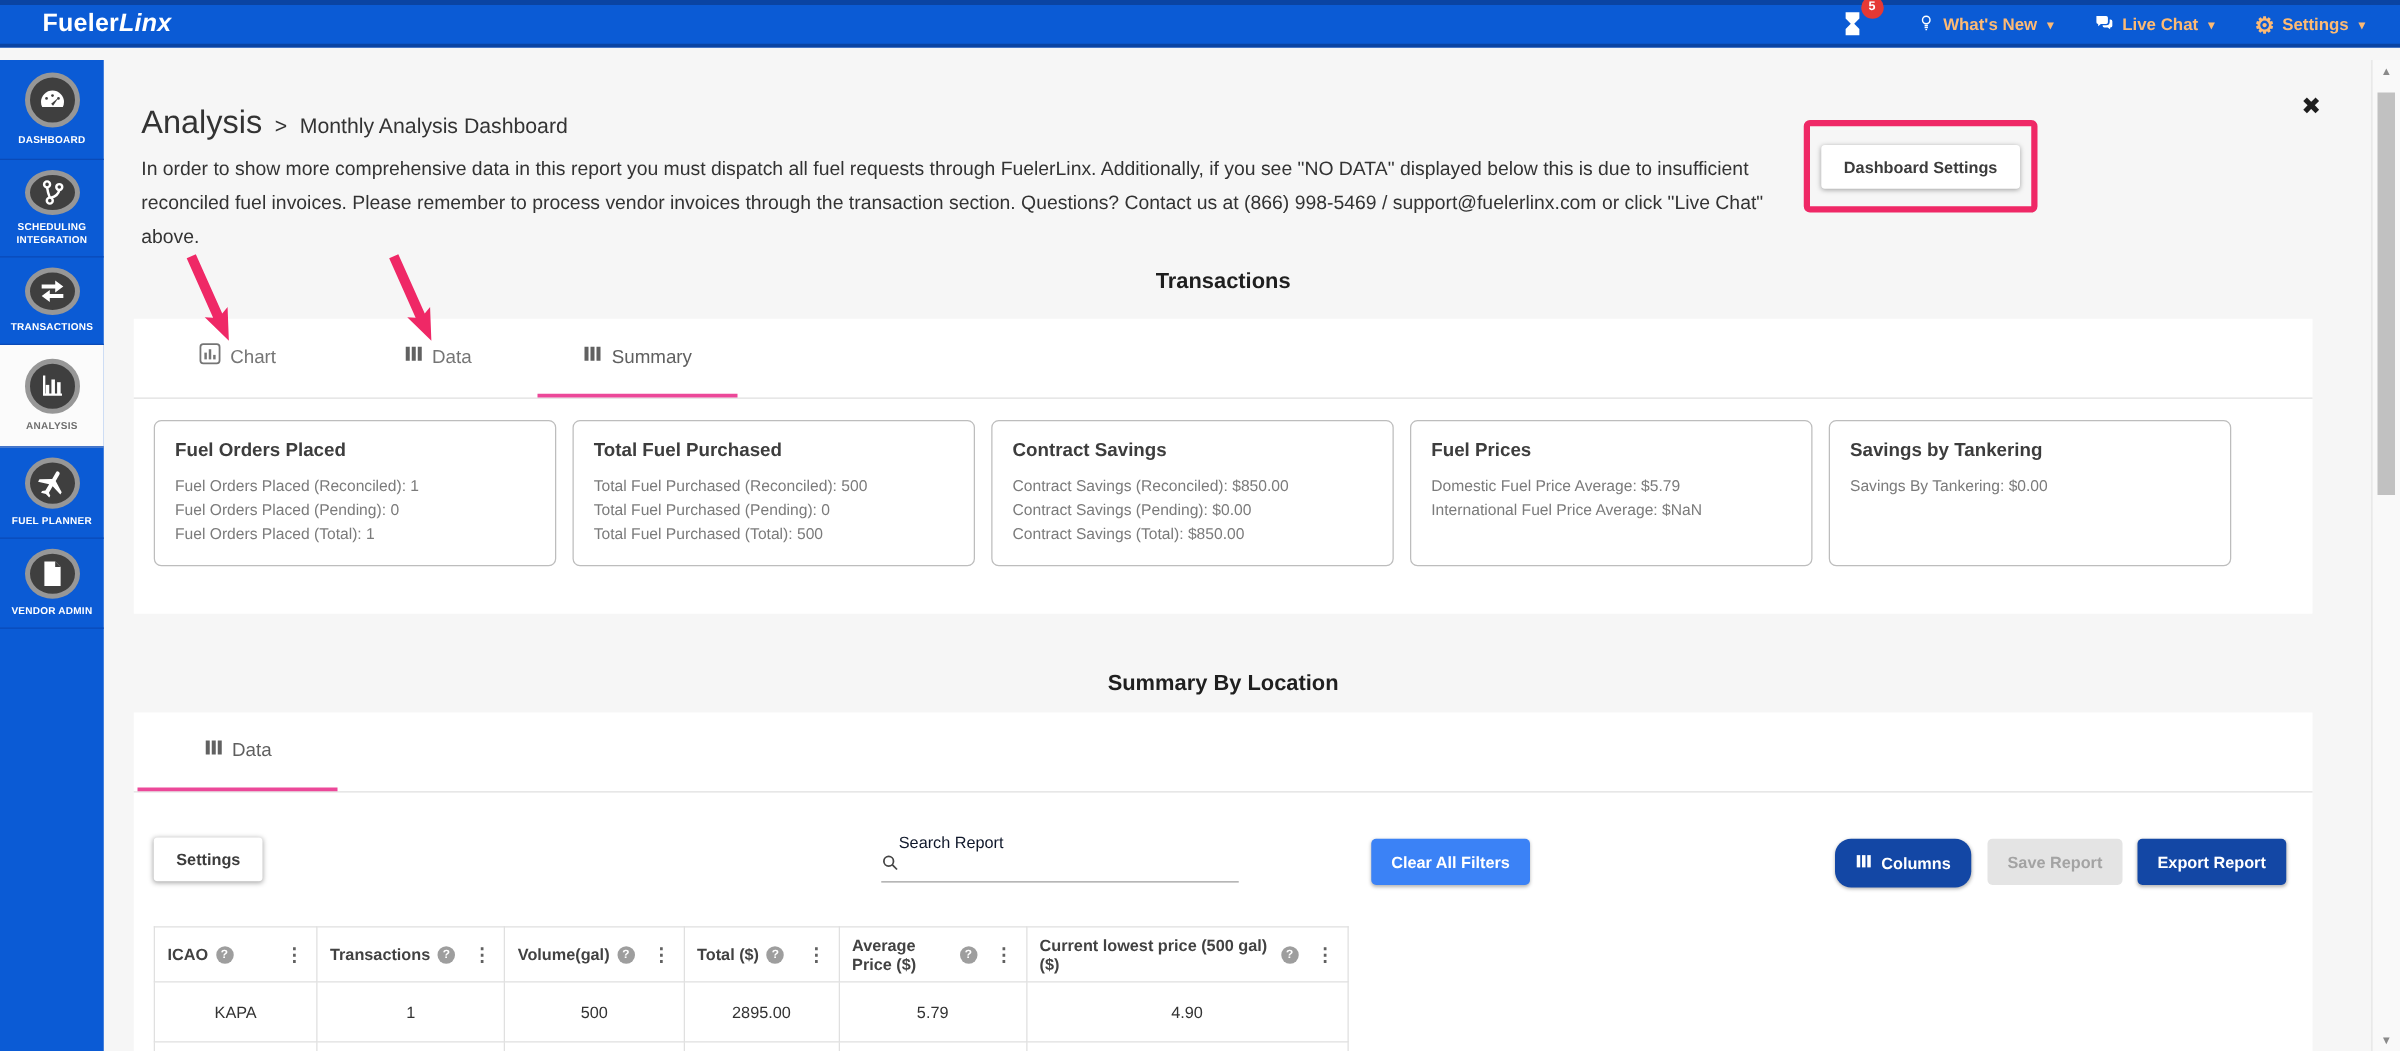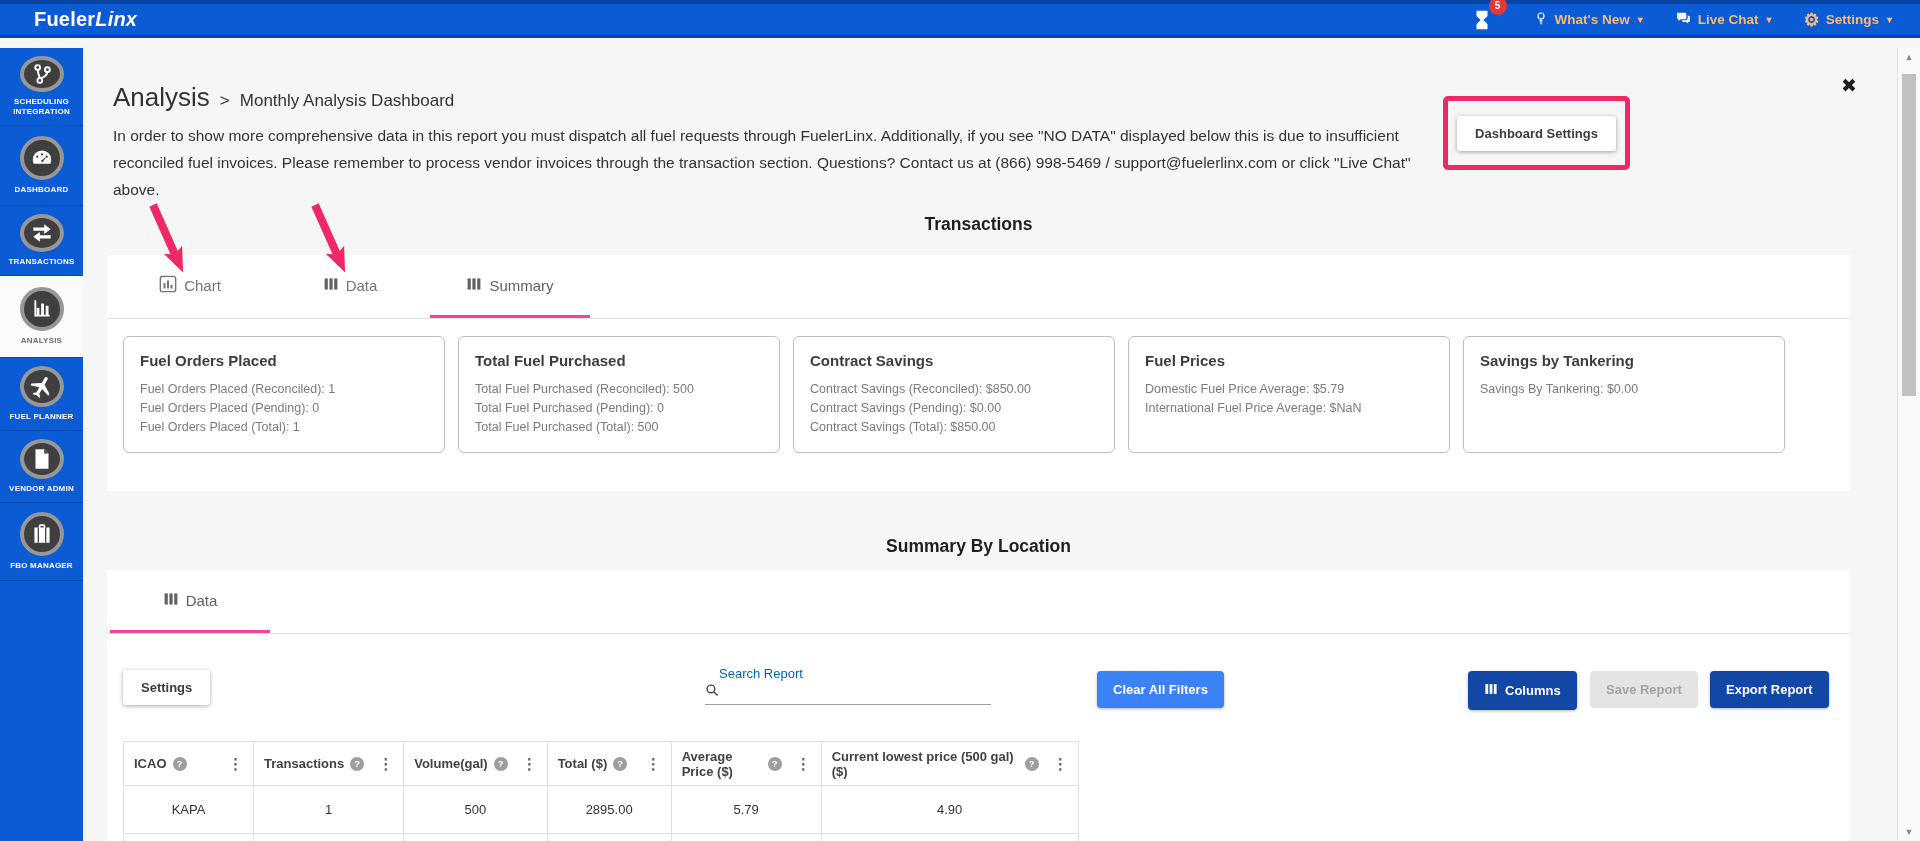--- a/index.html
+++ b/index.html
@@ -72,29 +72,29 @@
   .card-title{font-size:15px;font-weight:bold;color:#3d3d3d;margin-bottom:11px;}
   .card-line{font-size:12.5px;color:#7b7b7b;line-height:19px;}
 
   
   .arrows-svg{position:absolute;top:150px;left:0;width:420px;height:90px;z-index:12;pointer-events:none;}
 
   
   .toolbar{position:relative;height:92px;}
   .btn-settings{position:absolute;left:16px;top:36px;}
   .search-wrap{position:absolute;left:598px;top:32px;width:286px;}
-  .search-label{display:block;font-size:13px;color:#0369a1;margin-left:14px;}
+  .search-label{display:block;font-size:13px;color:#0f172a;margin-left:14px;}
   .search-line{display:flex;align-items:flex-end;border-bottom:1px solid #9e9e9e;padding-bottom:3px;margin-top:2px;}
   .search-line svg{width:14px;height:14px;flex:none;margin-right:2px;}
   .search-input{border:none;outline:none;background:transparent;font-family:inherit;font-size:13px;color:#333;width:100%;height:16px;}
   .btn{border:none;border-radius:4px;font-family:inherit;font-size:13px;font-weight:bold;color:#fff;
     padding:11px 16px;cursor:pointer;box-shadow:0 1px 3px rgba(0,0,0,.3);position:absolute;top:37px;white-space:nowrap;}
   .btn-red{left:990px;background:#3b82f6;}
   .btn-blue{background:#1347a5;display:flex;align-items:center;gap:7px;}
-  .btn-columns{left:1361px;}
+  .btn-columns{left:1361px;border-radius:13px;}
   .btn-save{left:1483px;background:#e4e4e4;color:#a3a3a3;box-shadow:none;cursor:default;}
   .btn-export{left:1603px;}
 
   
   table.report{border-collapse:collapse;margin:15px 0 0 16px;background:#fff;}
   .report th,.report td{border:1px solid #e0e0e0;}
   .report th{height:44px;padding:0 8px 0 10px;font-size:13px;color:#424242;font-weight:bold;text-align:left;}
   .th-inner{display:flex;align-items:center;gap:6px;}
   .th-inner .sp{flex:1;}
   .q-icon{width:14px;height:14px;border-radius:50%;background:#9e9e9e;color:#fff;font-size:9.5px;font-weight:bold;
@@ -140,43 +140,43 @@
     </div>
     <div class="top-item">
       <span class="gear-glyph">⚙</span>
       <span>Settings</span>
       <span class="caret">▾</span>
     </div>
   </div>
 </div>
 
 <div class="sidebar">
-  <div class="side-item h-sched">
-    <span class="circ">
-      <svg viewBox="0 0 24 24" fill="none" stroke="#fff" stroke-width="1.8">
-          <circle cx="8" cy="6" r="2.2"></circle>
-          <circle cx="17" cy="8" r="2.2"></circle>
-          <circle cx="10" cy="18" r="2.2"></circle>
-          <path d="M8 8.3c.4 3 1 5 2 7.5M17 10.3c-.6 3-3.2 4.8-6.2 5.5"></path>
-        </svg>
-    </span>
-    <span class="side-label">SCHEDULING INTEGRATION</span>
-  </div>
   <div class="side-item h-dashboard">
     <span class="circ">
       <svg viewBox="0 0 24 24">
           <path d="M12 5a8.5 8.5 0 0 0-8.5 8.5c0 1.4.3 2.6.9 3.7h15.2c.6-1.1.9-2.3.9-3.7A8.5 8.5 0 0 0 12 5z" fill="#fff"></path>
           <circle cx="7.6" cy="10.8" r="1" fill="#3f3f3f"></circle>
           <circle cx="12" cy="8.7" r="1" fill="#3f3f3f"></circle>
           <circle cx="16.4" cy="10.8" r="1" fill="#3f3f3f"></circle>
           <path d="M11 14.8l5.6-4.6-4.2 6z" fill="#3f3f3f"></path>
         </svg>
     </span>
     <span class="side-label">DASHBOARD</span>
   </div>
+  <div class="side-item h-sched">
+    <span class="circ">
+      <svg viewBox="0 0 24 24" fill="none" stroke="#fff" stroke-width="1.8">
+          <circle cx="8" cy="6" r="2.2"></circle>
+          <circle cx="17" cy="8" r="2.2"></circle>
+          <circle cx="10" cy="18" r="2.2"></circle>
+          <path d="M8 8.3c.4 3 1 5 2 7.5M17 10.3c-.6 3-3.2 4.8-6.2 5.5"></path>
+        </svg>
+    </span>
+    <span class="side-label">SCHEDULING INTEGRATION</span>
+  </div>
   <div class="side-item h-trans">
     <span class="circ">
       <svg viewBox="0 0 24 24" fill="#fff">
           <path d="M4 7h10V4l6 4.5-6 4.5V10H4z"></path>
           <path d="M20 14H10v-3l-6 4.5L10 20v-3h10z"></path>
         </svg>
     </span>
     <span class="side-label">TRANSACTIONS</span>
   </div>
   <div class="side-item h-analysis active">
@@ -201,30 +201,20 @@
     <span class="side-label">FUEL PLANNER</span>
   </div>
   <div class="side-item h-vendor">
     <span class="circ">
       <svg viewBox="0 0 24 24">
           <path d="M6 3h8l4 4v14H6z" fill="#fff"></path>
           <path d="M14 3l4 4h-4z" fill="#3f3f3f"></path>
         </svg>
     </span>
     <span class="side-label">VENDOR ADMIN</span>
-  </div>
-  <div class="side-item h-fbo">
-    <span class="circ">
-      <svg viewBox="0 0 24 24" fill="#fff">
-          <path d="M9 6V4.5A1.5 1.5 0 0 1 10.5 3h3A1.5 1.5 0 0 1 15 4.5V6h4v14H5V6h4zm1.6 0h2.8V4.7h-2.8z"></path>
-          <rect x="8" y="6" width="1.2" height="14" fill="#3f3f3f"></rect>
-          <rect x="14.8" y="6" width="1.2" height="14" fill="#3f3f3f"></rect>
-        </svg>
-    </span>
-    <span class="side-label">FBO MANAGER</span>
   </div>
 </div>
 
 <div class="scrollbar">
   <div class="sb-arrow">▲</div>
   <div class="sb-thumb"></div>
   <div class="sb-arrow down">▼</div>
 </div>
 
 <div class="main">

